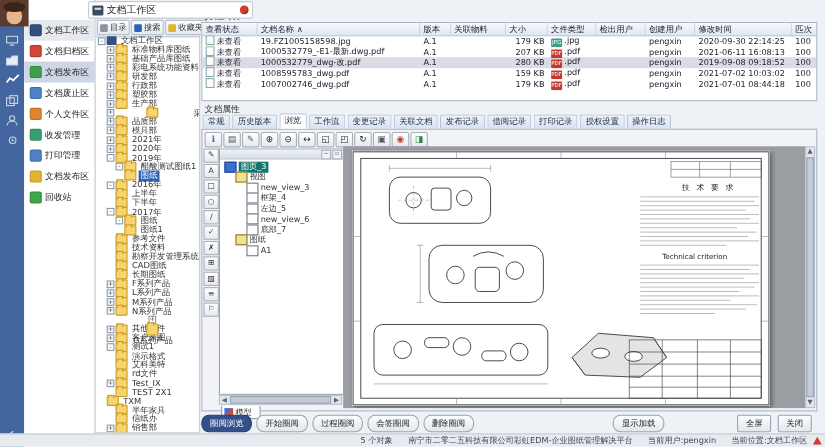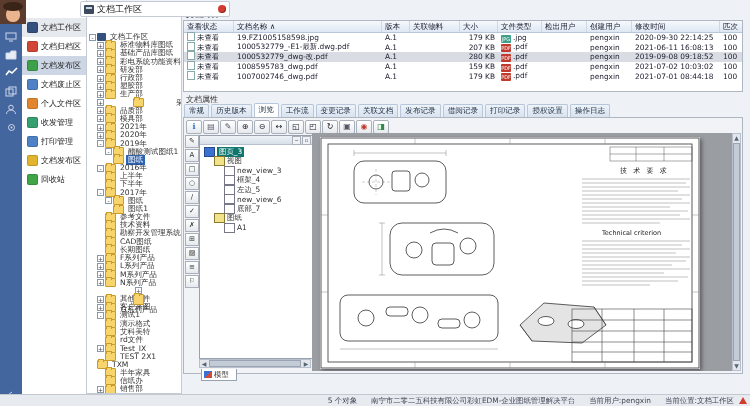--- a/index.html
+++ b/index.html
@@ -181,20 +181,34 @@
           <span class="mlb">文档发布区</span>
         </div>
         <div class="menu-item ">
           <span class="mic" style="background: rgb(63, 165, 71);"></span>
           <span class="mlb">回收站</span>
         </div>
       </div>
   </div>
 
   <div class="treep">
+    <div class="ttabs" id="tree-tabs">
+        <span class="ttab">
+          <span class="ic" style="background: rgb(138, 148, 162);"></span>
+          <span>目录</span>
+        </span>
+        <span class="ttab">
+          <span class="ic" style="background: rgb(46, 99, 176);"></span>
+          <span>搜索</span>
+        </span>
+        <span class="ttab">
+          <span class="ic" style="background: rgb(226, 179, 46);"></span>
+          <span>收藏夹</span>
+        </span>
+      </div>
     <div class="tree" id="main-tree">
         <div class="tnode" style="padding-left: 2px;">
           <span class="exp">-</span>
           <span class="rooti"></span>
           <span class="lb">文档工作区</span>
         </div>
         <div class="tnode" style="padding-left: 10px;">
           <span class="exp">+</span>
           <span class="fold"></span>
           <span class="lb">标准物料库图纸</span>
@@ -683,20 +697,28 @@
         </g>
       </svg>
     </div>
     <div class="vscroll">
       <span class="ar">▲</span>
       <span class="thumb"></span>
       <span class="ar">▼</span>
     </div>
   </div>
 
+  <div class="btnrow">
+    <span id="review-btns"><span class="rbtn act">圈阅浏览</span><span class="rbtn">开始圈阅</span><span class="rbtn">过程圈阅</span><span class="rbtn">会签圈阅</span><span class="rbtn">删除圈阅</span></span>
+    <span class="rbtn mid">显示加载</span>
+    <span class="winbtns">
+      <span class="rbtn">全屏</span>
+      <span class="rbtn">关闭</span>
+    </span>
+  </div>
 
   <div class="status">
     <span>5 个对象</span>
     <span>南宁市二零二五科技有限公司彩虹EDM-企业图纸管理解决平台</span>
     <span>当前用户:pengxin</span>
     <span>当前位置:文档工作区</span>
     <span class="warn"></span>
   </div>
 </div>
 

